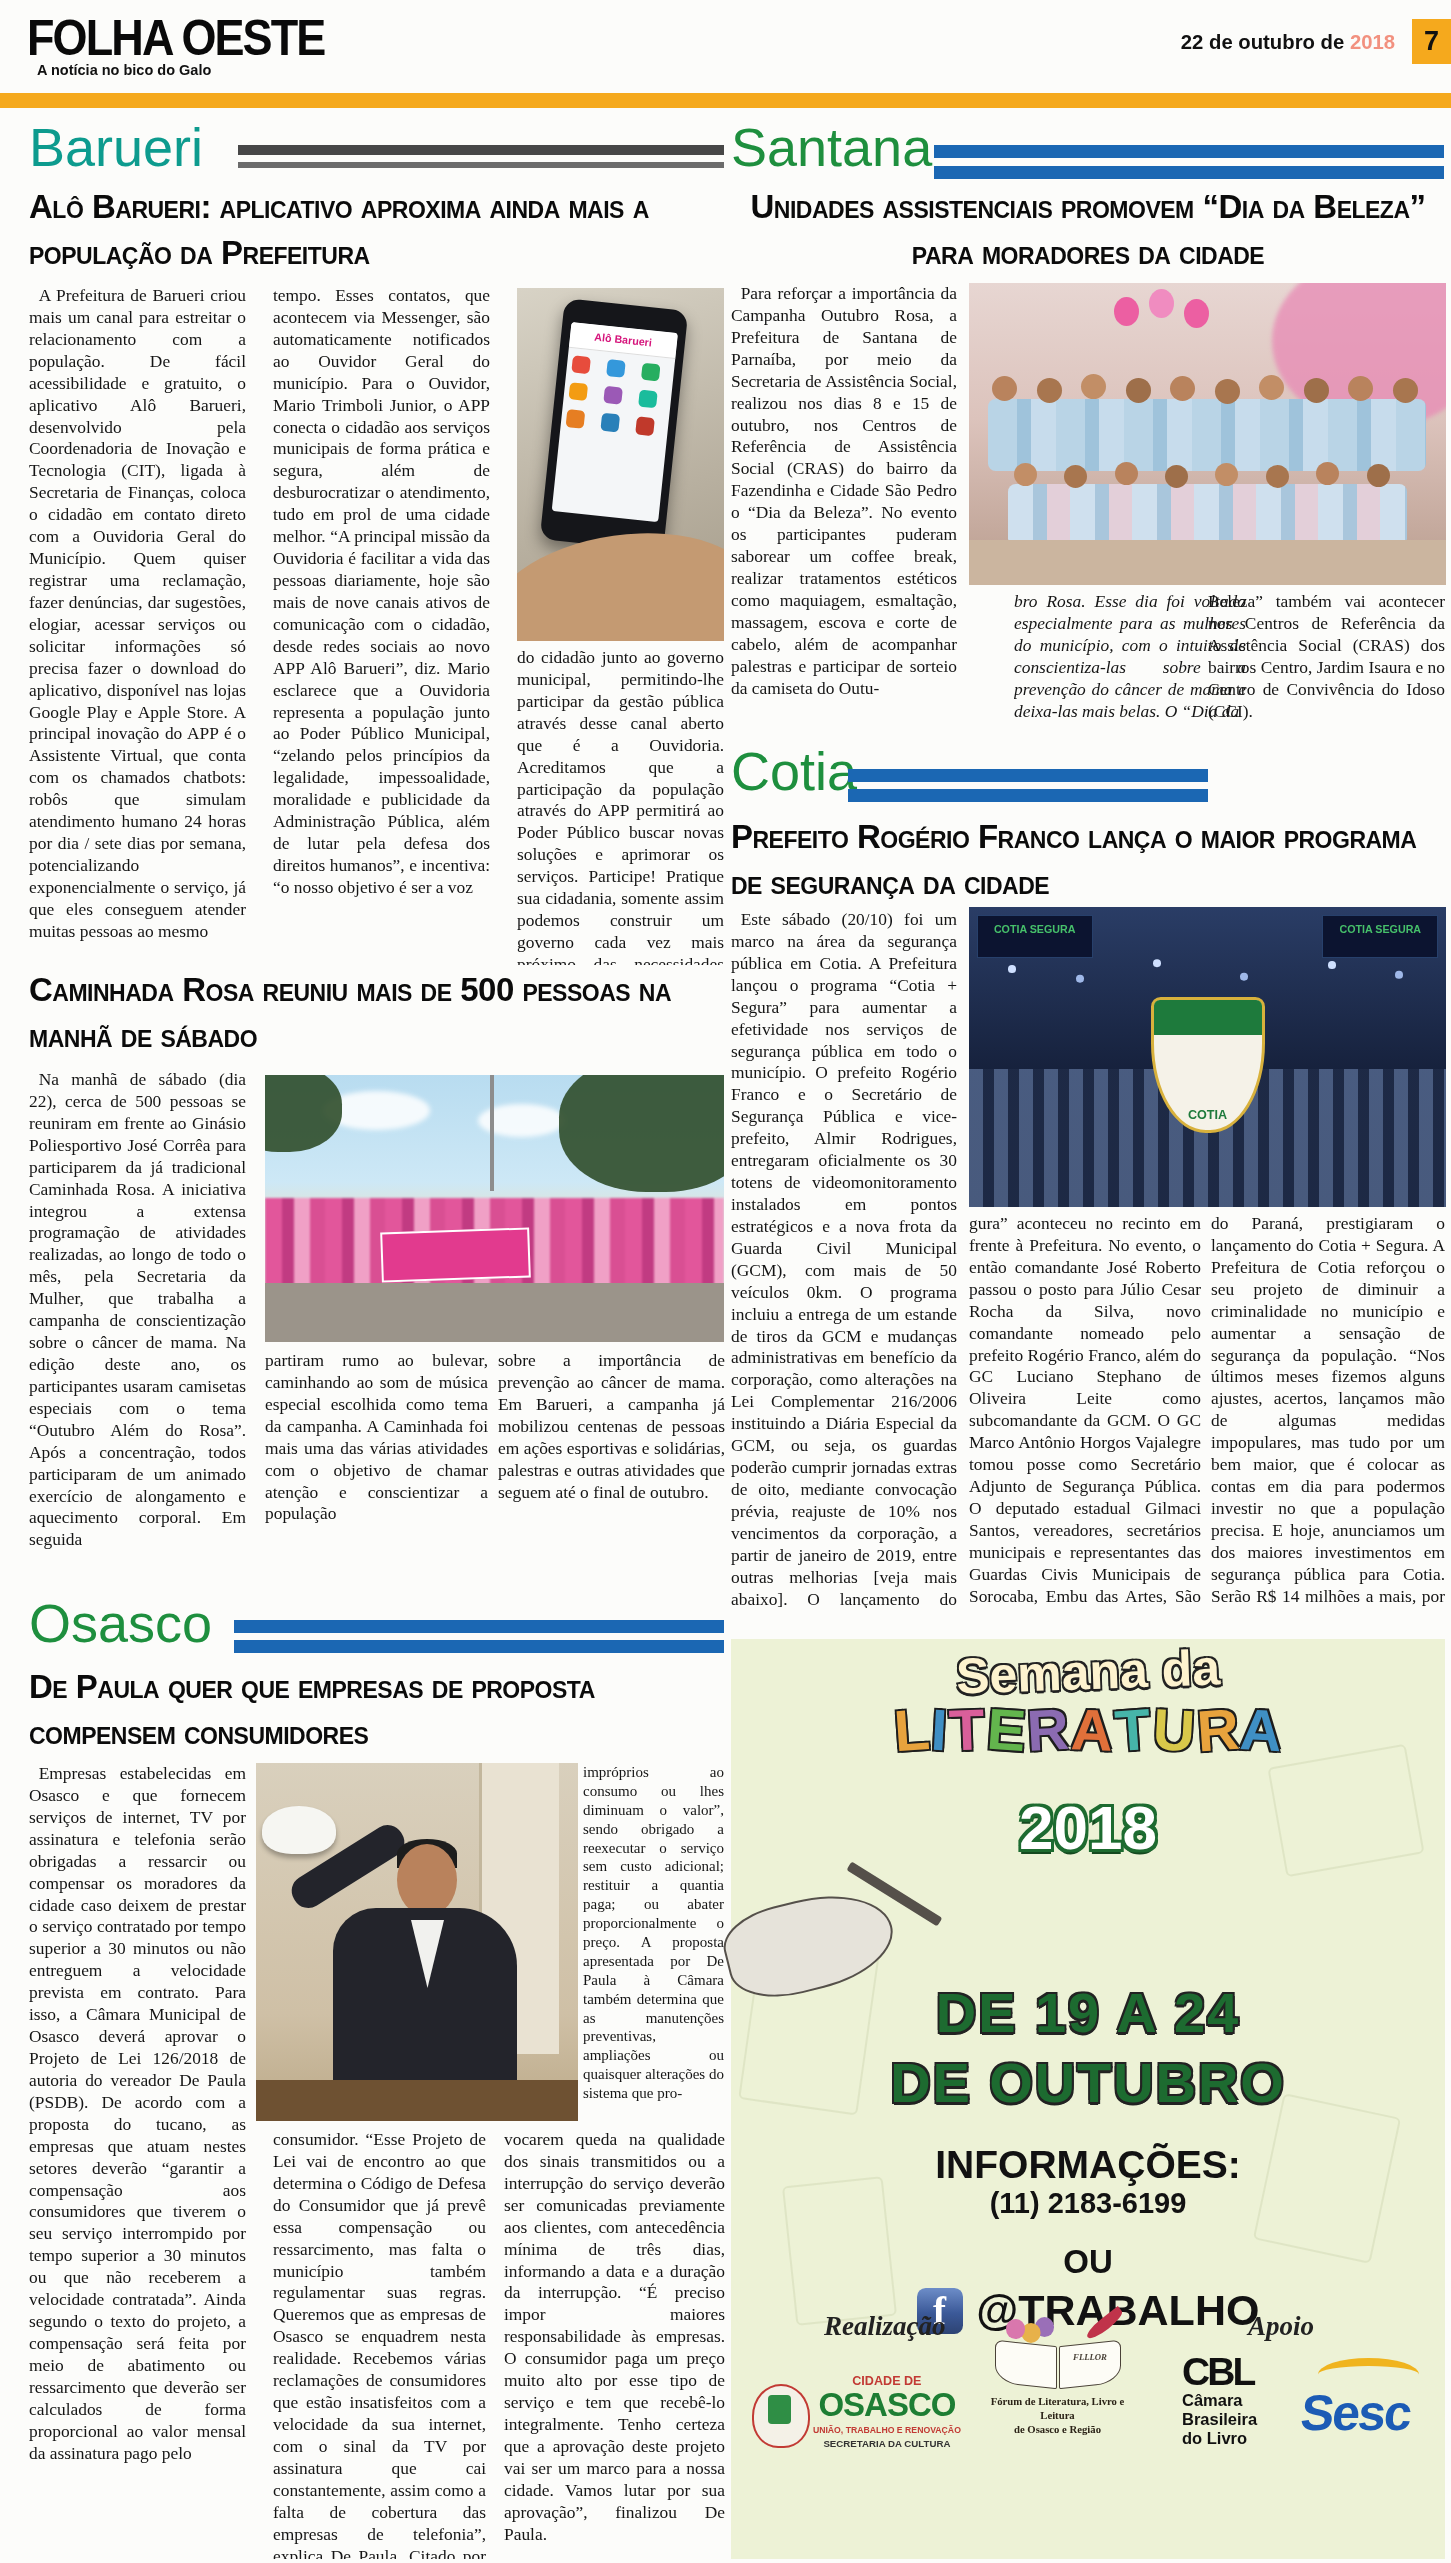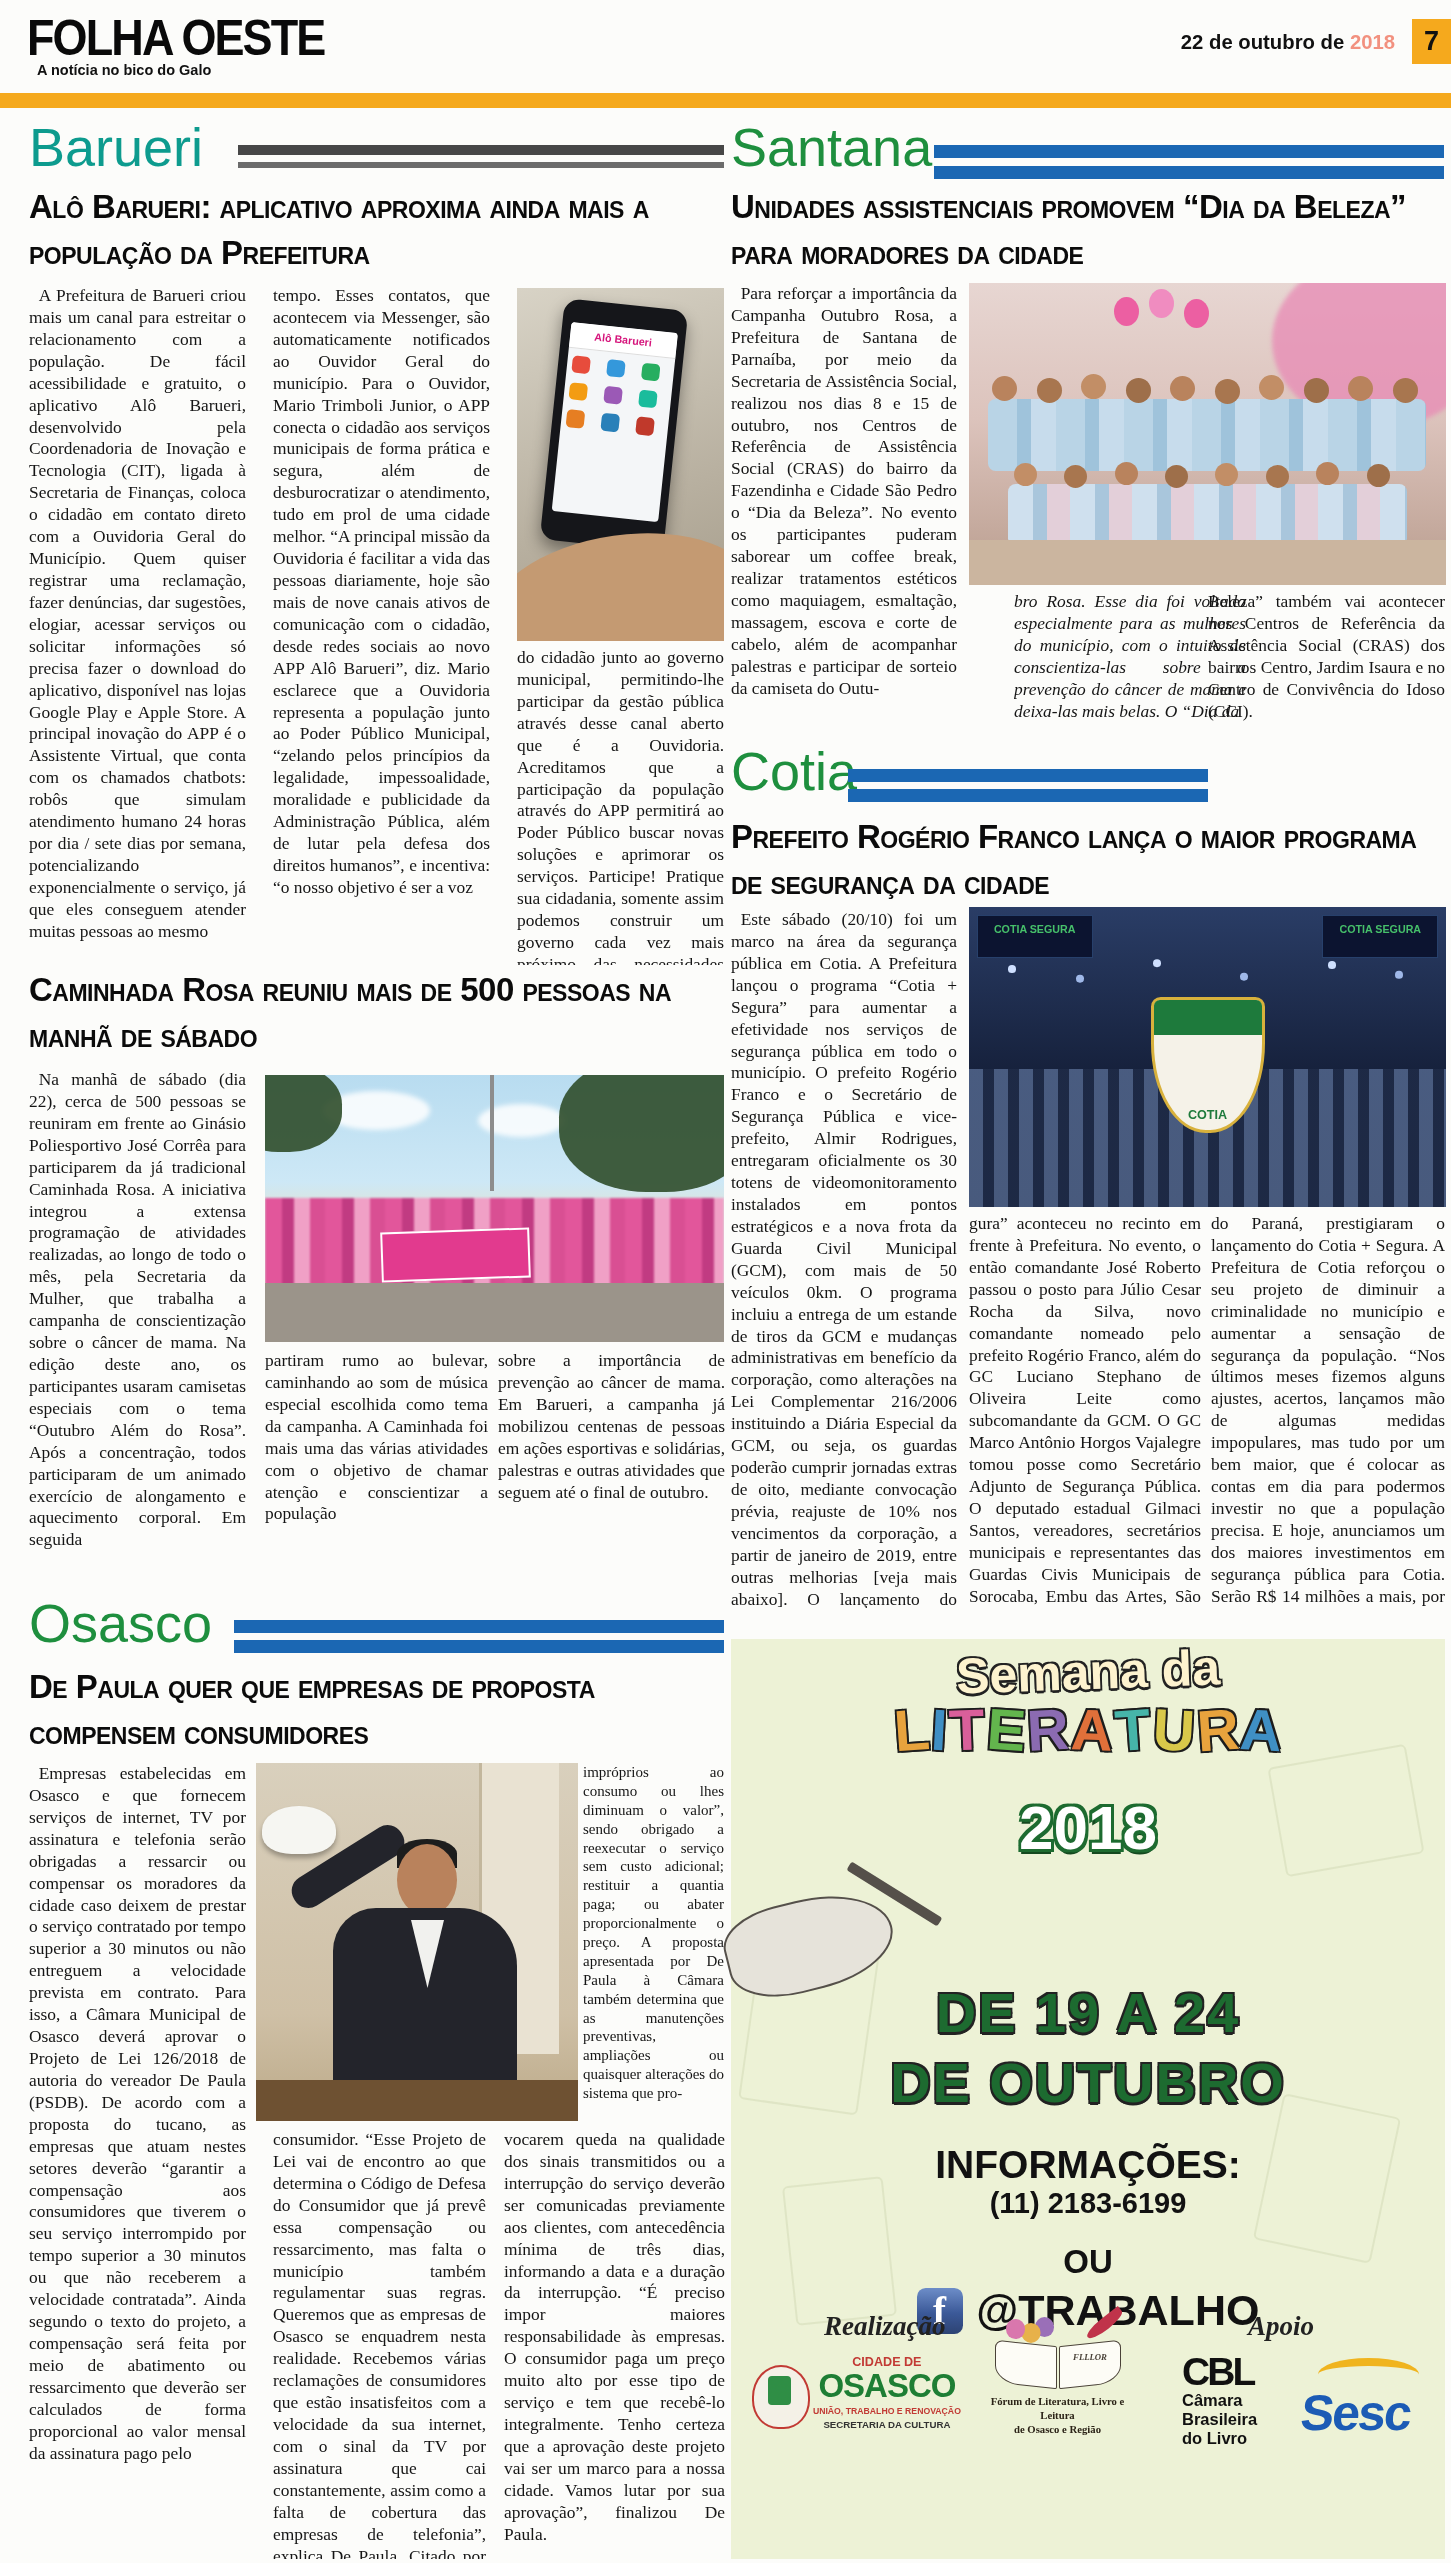--- a/index.html
+++ b/index.html
@@ -100,21 +100,21 @@
   #ad-date1{top:341px;} #ad-date2{top:411px;}
   .ad-black-line{left:0;width:100%;text-align:center;font:800 39px "Liberation Sans",sans-serif;color:#121212;}
   #ad-info{top:504px;} #ad-phone{top:548px;font-size:29px;} #ad-ou{top:604px;font-size:33px;}
   #ad-social{top:647px;left:0;width:100%;display:flex;justify-content:center;align-items:center;gap:13.6px;}
   #fb-icon{width:46px;height:46px;background:linear-gradient(#6d8dc8,#3b5998 55%,#2d4373);border-radius:8.7px;
            color:#fff;font:700 39px/46px "Liberation Serif",serif;text-align:center;}
   #ad-handle{font:800 43px "Liberation Sans",sans-serif;color:#121212;}
   .script-label{position:absolute;font:italic 700 27px "Liberation Serif",serif;color:#222;}
   #ad-realizacao{left:93px;top:672px;} #ad-apoio{left:517px;top:672px;}
   
-  #osasco-logo{left:17.4px;top:716px;width:223px;text-align:center;}
+  #osasco-logo{left:17.4px;top:735px;width:223px;text-align:center;}
   .crest{position:absolute;left:3.9px;top:9.7px;width:54px;height:60px;background:#f4f1e7;border:2.9px solid #c23a34;
          border-radius:50% 50% 45% 45%;}
   .crest-in{position:absolute;left:13.6px;top:9.7px;width:23px;height:29px;background:#2f8e45;border-radius:3.9px;}
   .oslg1{font:700 12.6px "Liberation Sans",sans-serif;color:#c23a34;margin-left:54px;}
   .oslg2{font:800 33px/1 "Liberation Sans",sans-serif;color:#1e7e34;margin-left:54px;letter-spacing:-1px;}
   .oslg3{font:700 8.7px "Liberation Sans",sans-serif;color:#c23a34;margin-left:54px;margin-top:3.9px;}
   .oslg4{font:700 9.7px "Liberation Sans",sans-serif;color:#333;margin-left:54px;margin-top:2.9px;}
   
   #forum-logo{left:244px;top:694px;width:165px;text-align:center;}
   .book{position:relative;width:126px;height:54px;margin:0 auto;}
@@ -173,21 +173,21 @@
         </div>
       </div>
     </div>
     <div class="pobj hand-blob"></div>
   </div>
   <div class="col" style="left:517px;top:647px;width:207px;height:318px;text-indent:0;">do cidadão junto ao governo municipal, permitindo-lhe participar da gestão pública através desse canal aberto que é a Ouvidoria. Acreditamos que a participação da população através do APP permitirá ao Poder Público buscar novas soluções e aprimorar os serviços. Participe! Pratique sua cidadania, somente assim podemos construir um governo cada vez mais próximo das necessidades sociais”.</div>
 
   <div class="abs section-word green" style="left:731px;top:120px;">Santana</div>
   <div class="bar bluebar" style="left:934px;top:145px;width:510px;"></div>
   <div class="bar bluebar" style="left:934px;top:166px;width:510px;"></div>
-  <div class="headline" style="left:731px;top:184px;width:714px;">Unidades assistenciais promovem “Dia da Beleza” para moradores da cidade</div>
+  <div class="headline" style="left:731px;top:184px;width:714px;text-align:center;">Unidades assistenciais promovem “Dia da Beleza” para moradores da cidade</div>
 
   <div class="col" style="left:731px;top:283px;width:226px;height:463px;">Para reforçar a importância da Campanha Outubro Rosa, a Prefeitura de Santana de Parnaíba, por meio da Secretaria de Assistência Social, realizou nos dias 8 e 15 de outubro, nos Centros de Referência de Assistência Social (CRAS) do bairro da Fazendinha e Cidade São Pedro o “Dia da Beleza”. No evento os participantes puderam saborear um coffee break, realizar tratamentos estéticos como maquiagem, esmaltação, massagem, escova e corte de cabelo, além de acompanhar palestras e participar de sorteio da camiseta do Outu-</div>
   <div class="photo" id="san-photo" style="left:969px;top:283px;width:477px;height:302px;">
     <div class="pobj san-drape"></div>
     <div class="pobj san-balloon" style="left:145px;top:13.6px;"></div>
     <div class="pobj san-balloon" style="left:180px;top:5.8px;background:#f08cc0;"></div>
     <div class="pobj san-balloon" style="left:215px;top:15.5px;"></div>
     <div class="pobj crowd-band" style="left:19.4px;top:116px;width:438px;height:72px;"></div>
     <div class="pobj crowd-band" style="left:39px;top:201px;width:399px;height:62px;background:repeating-linear-gradient(90deg,#cfe0ee 0 25px,#a9c6dc 25px 39px,#e3cfd9 39px 62px);"></div>
     <div class="pobj" style="left:23px;top:93px;width:25px;height:25px;border-radius:50%;background:#b9835d;box-shadow:45px 1.9px 0 #a8764f,89px -1.9px 0 #c28e66,134px 1.9px 0 #9e6f4a,178px 0 0 #b9835d,223px 2.9px 0 #a8764f,267px -1px 0 #c28e66,312px 1.9px 0 #9e6f4a,356px 0 0 #b9835d,401px 1.9px 0 #a8764f;"></div>

